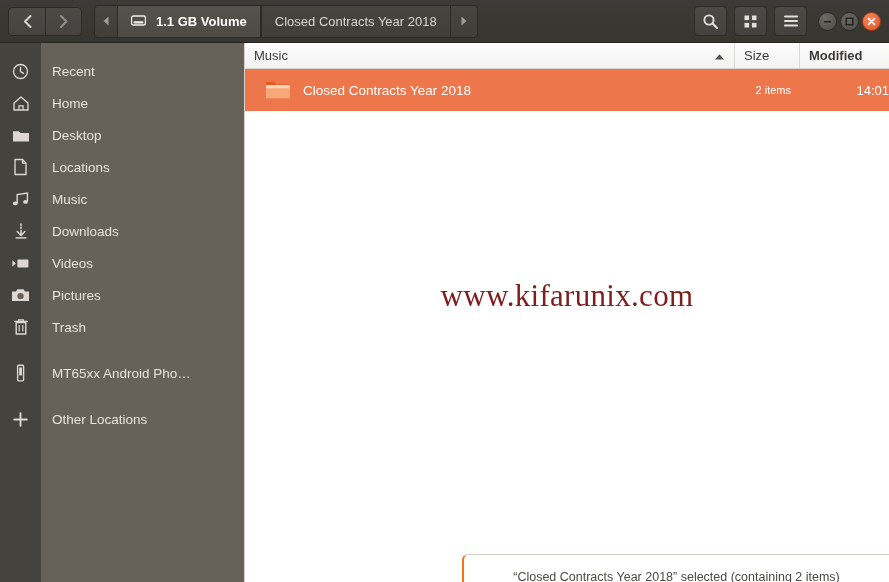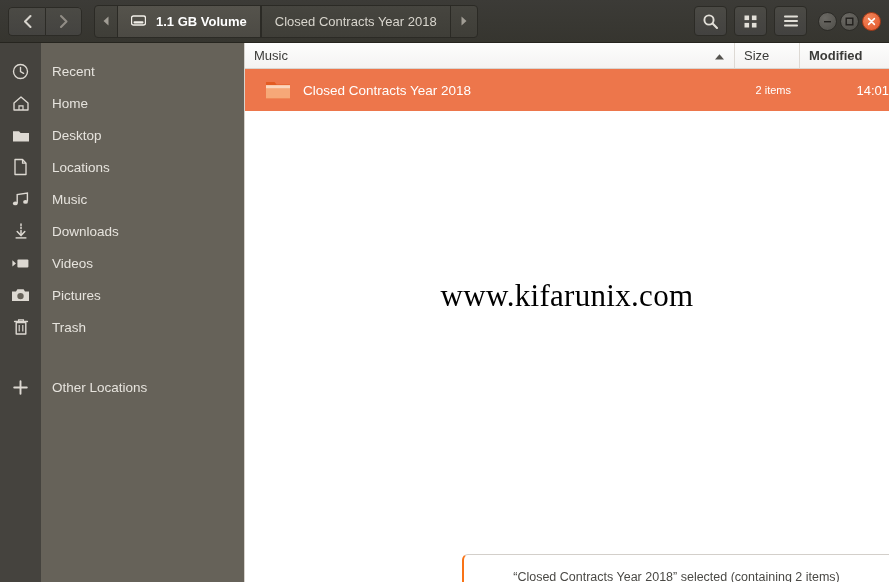--- a/index.html
+++ b/index.html
@@ -244,21 +244,21 @@
 
   
   .watermark {
     position: absolute;
     left: 0;
     top: 235px;
     width: 644px;
     text-align: center;
     font-family: "Liberation Serif", serif;
     font-size: 31px;
-    color: #000000;
+    color: #7f1d1d;
     letter-spacing: 0.3px;
     pointer-events: none;
   }
 
   
   .statusbar {
     position: absolute;
     left: 462px;
     top: 554px;
     width: 427px;
@@ -461,20 +461,29 @@
             <path d="M5.6 3.4 V1.8 H10.4 V3.4" fill="none" stroke="#ddd9d2" stroke-width="1.3"></path>
             <path d="M3.2 4.6 H12.8 V16 H3.2 Z" fill="none" stroke="#ddd9d2" stroke-width="1.4" stroke-linejoin="round"></path>
             <path d="M6.2 7 V13.6 M9.8 7 V13.6" stroke="#ddd9d2" stroke-width="1.15"></path>
           </svg>
         </span>
         <span class="si-label">Trash</span>
       </div>
 
       <div class="side-gap"></div>
 
+      <div class="side-item">
+        <span class="si-icon">
+          <svg width="11" height="18" viewBox="0 0 11 18">
+            <rect x="2.6" y="1.2" width="6" height="15.6" rx="1.1" fill="none" stroke="#ddd9d2" stroke-width="1.35"></rect>
+            <rect x="4.2" y="3.4" width="2.8" height="8" fill="#ddd9d2"></rect>
+          </svg>
+        </span>
+        <span class="si-label">MT65xx Android Pho…</span>
+      </div>
 
       <div class="side-gap"></div>
 
       <div class="side-item">
         <span class="si-icon">
           <svg width="17" height="17" viewBox="0 0 17 17">
             <path d="M8.5 2.2 V14.8 M2.2 8.5 H14.8" stroke="#ddd9d2" stroke-width="1.9" stroke-linecap="round"></path>
           </svg>
         </span>
         <span class="si-label">Other Locations</span>

